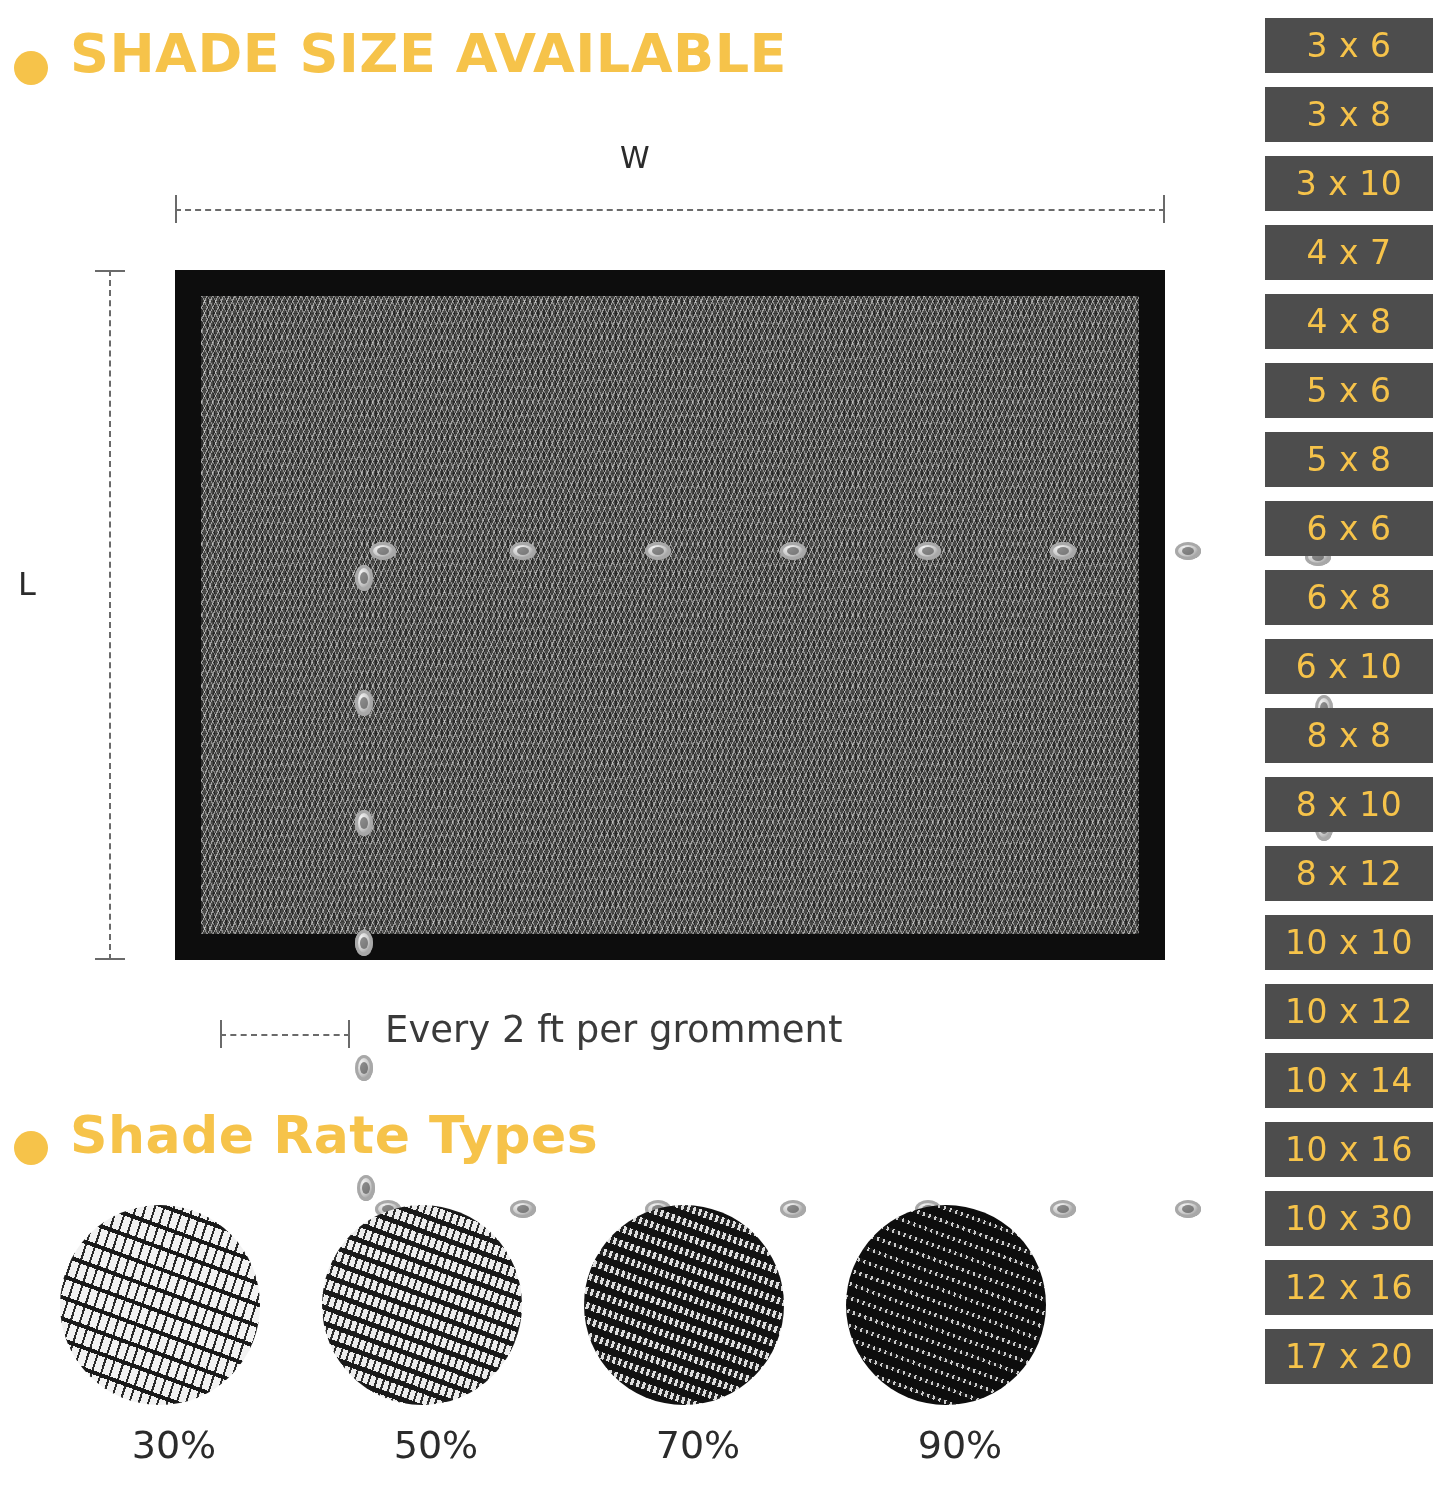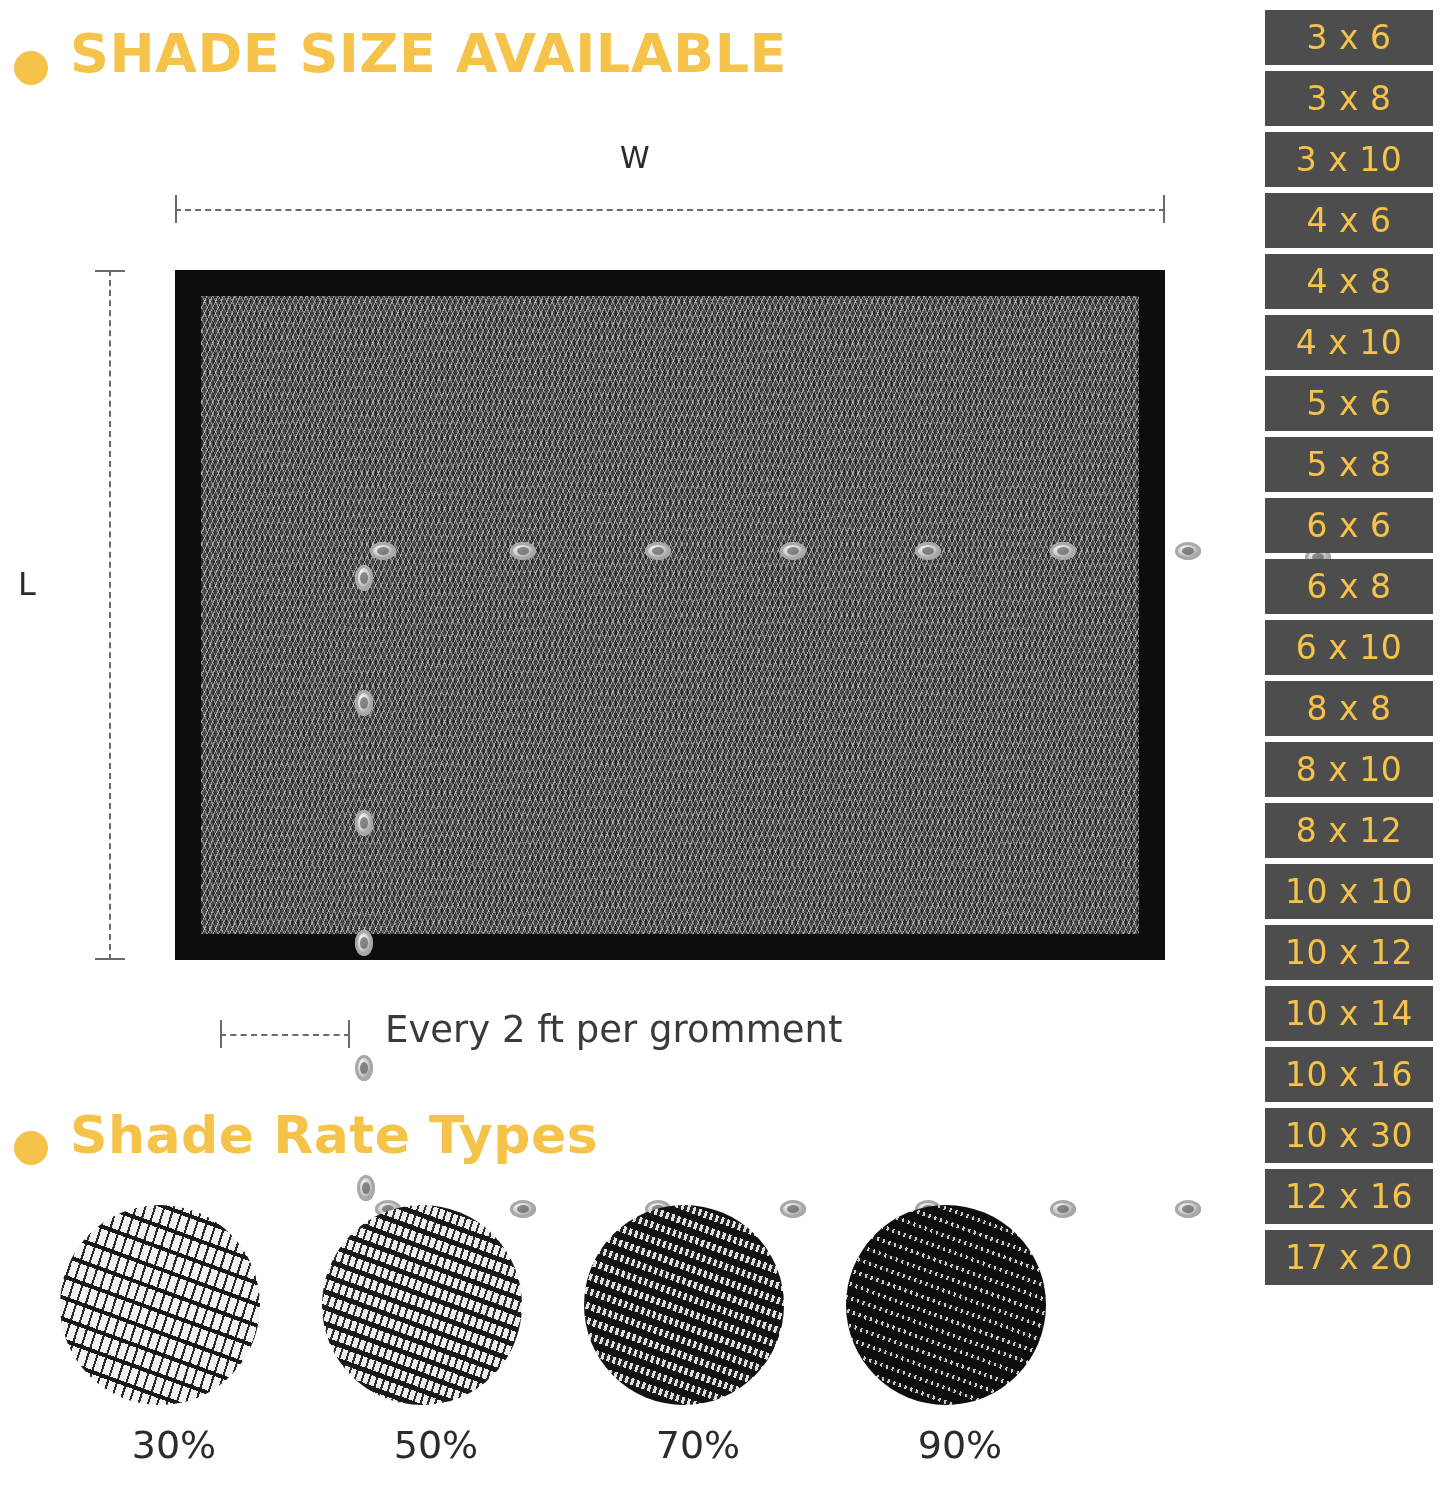--- a/index.html
+++ b/index.html
@@ -265,20 +265,21 @@
   }
   .size-chip {
     height: 55px;
     background: #4d4d4d;
     color: #f6c34a;
     font-size: 33px;
     display: flex;
     align-items: center;
     justify-content: center;
     letter-spacing: 0.5px;
+    margin-top: 8px;
   }
 </style>
 </head>
 <body>
 
 <div class="heading" id="heading-main">
   <span class="bullet-dot"></span>
   <span class="heading-text">SHADE SIZE AVAILABLE</span>
 </div>
 
@@ -363,23 +364,22 @@
   <div class="rate-item">
     <div class="rate-circle rate-90"></div>
     <div class="rate-label">90%</div>
   </div>
 </div>
 
 <div class="size-list">
   <div class="size-chip">3 x 6</div>
   <div class="size-chip">3 x 8</div>
   <div class="size-chip">3 x 10</div>
-  <div class="size-chip">4 x 6</div>
+  <div class="size-chip">4 x 7</div>
   <div class="size-chip">4 x 8</div>
-  <div class="size-chip">4 x 10</div>
   <div class="size-chip">5 x 6</div>
   <div class="size-chip">5 x 8</div>
   <div class="size-chip">6 x 6</div>
   <div class="size-chip">6 x 8</div>
   <div class="size-chip">6 x 10</div>
   <div class="size-chip">8 x 8</div>
   <div class="size-chip">8 x 10</div>
   <div class="size-chip">8 x 12</div>
   <div class="size-chip">10 x 10</div>
   <div class="size-chip">10 x 12</div>

